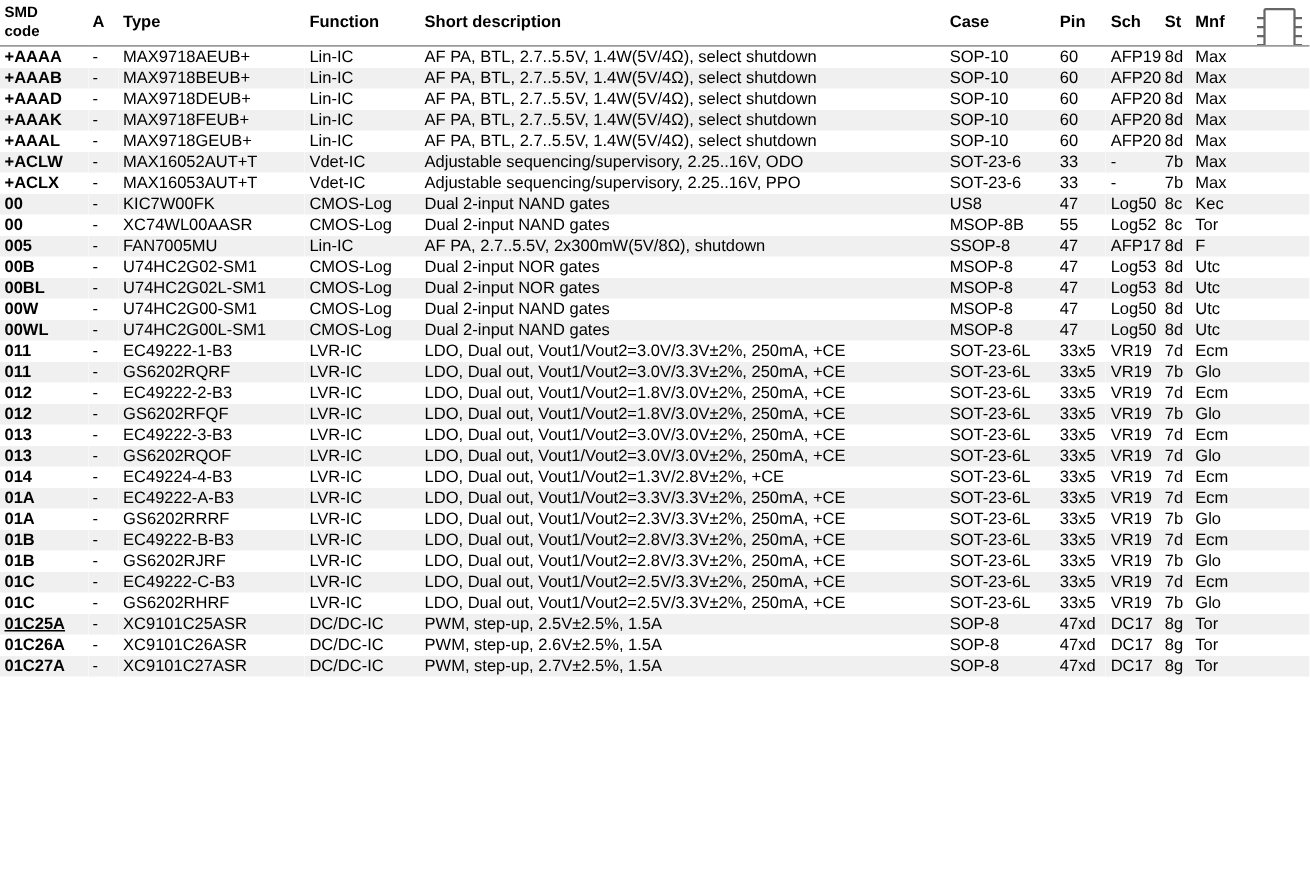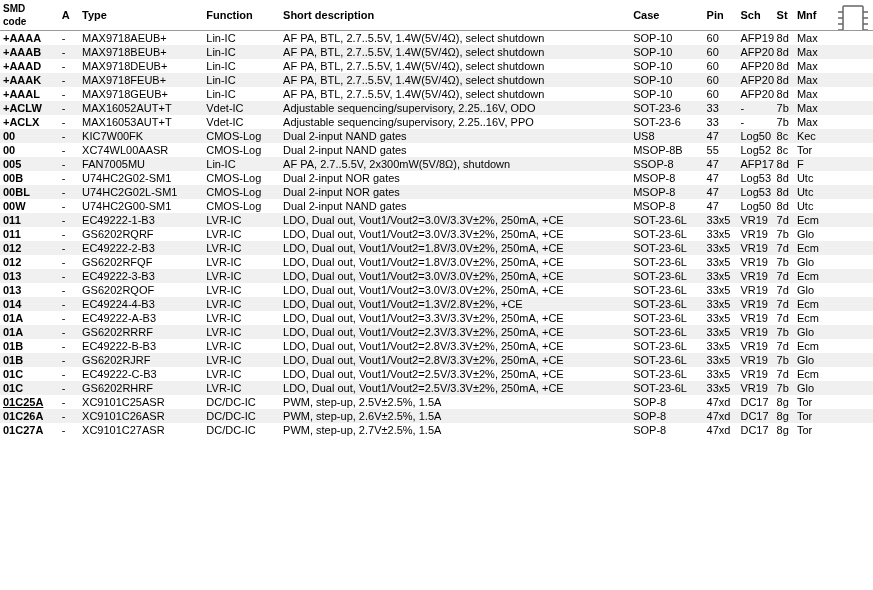--- a/index.html
+++ b/index.html
@@ -280,20 +280,33 @@
             <td>CMOS-Log</td>
             <td>Dual 2-input NAND gates</td>
             <td>MSOP-8</td>
             <td>47</td>
             <td>Log50</td>
             <td>8d</td>
             <td>Utc</td>
             <td></td>
           </tr>
           <tr>
+            <td style="font-weight: bold;">00WL</td>
+            <td>-</td>
+            <td>U74HC2G00L-SM1</td>
+            <td>CMOS-Log</td>
+            <td>Dual 2-input NAND gates</td>
+            <td>MSOP-8</td>
+            <td>47</td>
+            <td>Log50</td>
+            <td>8d</td>
+            <td>Utc</td>
+            <td></td>
+          </tr>
+          <tr>
             <td style="font-weight: bold;">011</td>
             <td>-</td>
             <td>EC49222-1-B3</td>
             <td>LVR-IC</td>
             <td>LDO, Dual out, Vout1/Vout2=3.0V/3.3V±2%, 250mA, +CE</td>
             <td>SOT-23-6L</td>
             <td>33x5</td>
             <td>VR19</td>
             <td>7d</td>
             <td>Ecm</td>

